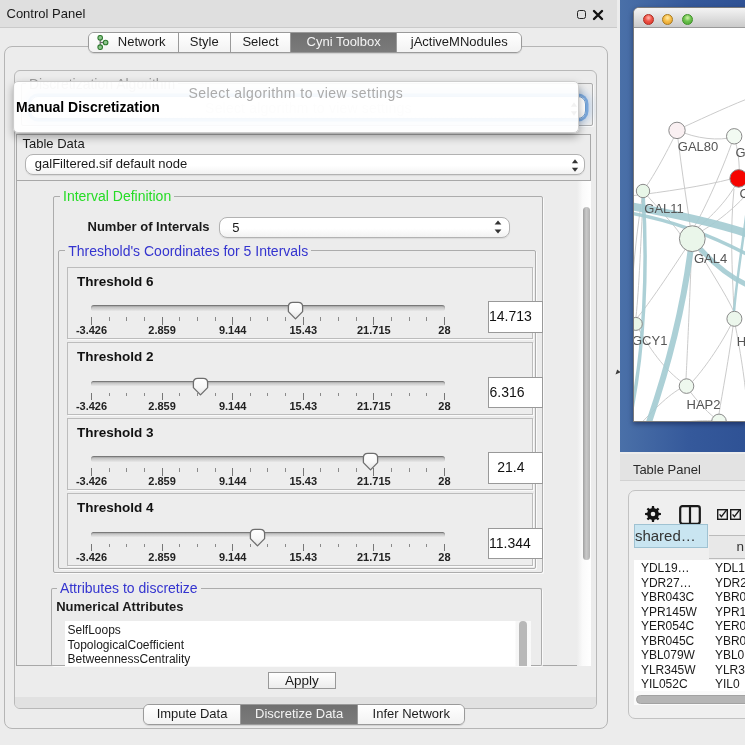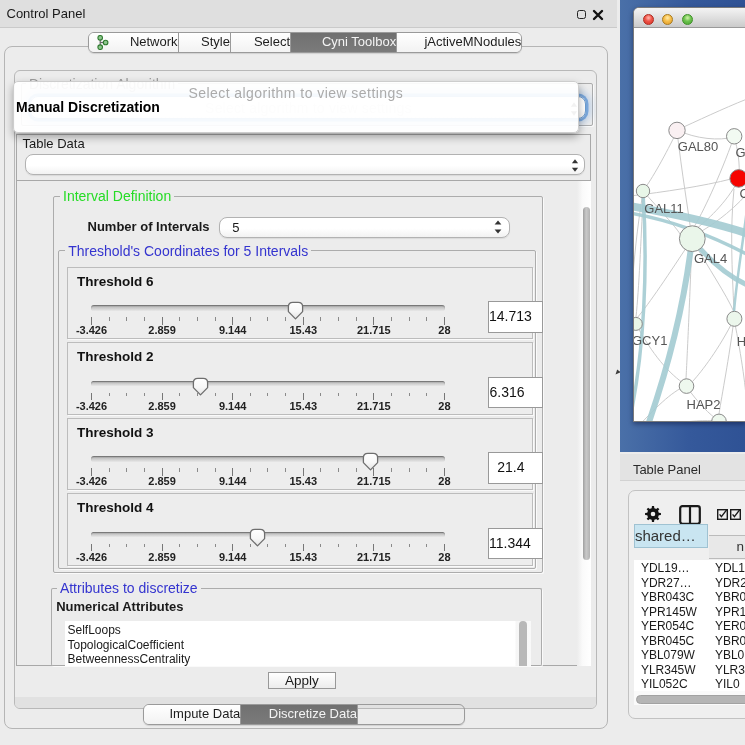--- a/index.html
+++ b/index.html
@@ -9,21 +9,21 @@
 .combo{position:absolute;background:linear-gradient(180deg,#ffffff 0%,#ffffff 55%,#f2f2f2 100%);border:1px solid #b2b2b2;border-radius:8px;box-shadow:0 1px 1px rgba(0,0,0,0.08)}
 .combo .arr{position:absolute;right:7px;width:8px;color:#333}
 .tpanel{position:absolute;left:67px;width:465.5px;height:72.7px;background:#ededed;border:1px solid #bcbcbc;box-shadow:1px 1px 0 rgba(255,255,255,0.75)}
 .tpanel .tlabel{position:absolute;left:9px;top:6px;font-weight:bold;font-size:13.5px;color:#111}
 .track{position:absolute;left:23px;top:37.5px;width:354px;height:5.5px;border-radius:3px;background:linear-gradient(180deg,#8f8f8f 0,#c2c2c2 35%,#e8e8e8 100%);box-shadow:inset 0 1px 1px rgba(0,0,0,0.25)}
 .ticksmin{position:absolute;left:23px;top:49.5px;width:355px;height:3.5px;background:repeating-linear-gradient(90deg,#8a8a8a 0,#8a8a8a 1px,transparent 1px,transparent 17.645px)}
 .ticksmaj{position:absolute;left:23px;top:49.5px;width:355px;height:7.5px;background:repeating-linear-gradient(90deg,#777 0,#777 1px,transparent 1px,transparent 70.58px)}
 .tlab{position:absolute;top:57.8px;transform:translateX(-50%);font-size:11px;font-weight:bold;color:#222;line-height:11px}
 .thumb{position:absolute;top:33.8px;width:17px;height:19px}
 .vbox{position:absolute;left:420px;top:33.5px;width:54.5px;height:31.5px;background:#fff;border:1px solid #999;font-size:14px;text-align:right;line-height:29.5px;padding-right:17px;color:#111}
-.tab{position:absolute;top:0;height:21px;line-height:18.5px;text-align:right;background:linear-gradient(180deg,#ffffff,#f1f1f1);color:#1c1c1c;border-right:1px solid #9a9a9a;font-size:13px}
+.tab{position:absolute;top:0;height:21px;line-height:18.5px;text-align:center;background:linear-gradient(180deg,#ffffff,#f1f1f1);color:#1c1c1c;border-right:1px solid #9a9a9a;font-size:13px}
 .tabsel{background:linear-gradient(180deg,#707070,#7c7c7c);color:#f4f4f4}
 .row{height:14.5px;line-height:14.5px;white-space:nowrap;overflow:hidden;font-size:12px}
 </style></head>
 <body>
 
 <div class="a" style="left:0;top:0;width:617px;height:28px;background:#dfdfdf;border-bottom:1px solid #cacaca"></div>
 <div class="a" style="left:6.5px;top:6px;font-size:13px;color:#1a1a1a">Control Panel</div>
 <div class="a" style="left:577px;top:10px;width:9px;height:9px;border:1.5px solid #222;border-radius:2.5px"></div>
 <svg class="a" style="left:592px;top:9px" width="12" height="12" viewBox="0 0 12 12">
     <path d="M2 2 L10 10 M10 2 L2 10" stroke="#111" stroke-width="2.4" stroke-linecap="round"></path>
@@ -60,20 +60,21 @@
     </svg>
 </div>
 
 <div class="a" style="left:16.3px;top:134px;width:575.2px;height:532.2px;background:#ececec;border:1px solid #a8a8a8"></div>
 <div class="a" style="left:16.3px;top:179.5px;width:575.2px;height:1px;background:#a8a8a8"></div>
 <div class="a" style="left:576.5px;top:181px;width:14.5px;height:484.7px;background:linear-gradient(90deg,#ececec,#fafafa 40%,#ffffff)"></div>
 <div class="a" style="left:582.5px;top:206.5px;width:7.5px;height:353px;background:linear-gradient(90deg,#9f9f9f,#c9c9c9 45%,#b2b2b2);border-radius:5px"></div>
 
 <div class="a" style="left:22.5px;top:136px;font-size:13px">Table Data</div>
 <div class="combo" style="left:25.3px;top:154.3px;width:559.3px;height:20.3px">
+  <div class="a" style="left:8.5px;line-height:17px;font-size:13px">galFiltered.sif default node</div>
   <svg class="arr" style="top:2.5px;right:5px" width="9" height="15" viewBox="0 0 9 15">
       <path d="M4.5 0.5 L8 5 L1 5 Z" fill="#333"></path>
       <path d="M4.5 14.5 L8 10 L1 10 Z" fill="#333"></path>
     </svg>
 </div>
 
 <div class="groupbox" style="left:53px;top:195.5px;width:490.2px;height:377px">
   <span class="gtitle" style="left:6px;color:#25dc25">Interval Definition</span>
 </div>
 <div class="a" style="left:87.5px;top:218.5px;font-size:13px;font-weight:bold">Number of Intervals</div>
@@ -195,20 +196,21 @@
     <div class="row" style="height:14.7px;line-height:14.7px">BetweennessCentrality</div>
   </div>
   <div class="a" style="right:3.6px;top:0;width:8.9px;height:60px;background:#b8b8b8;border-radius:5px 5px 0 0"></div>
 </div>
 
 <div class="a" style="left:268.3px;top:671.8px;width:67.3px;height:17.5px;background:linear-gradient(180deg,#ffffff,#ececec);border:1px solid #989898;border-radius:0;text-align:center;line-height:16px;font-size:13.5px">Apply</div>
 
 <div class="a" style="left:142.8px;top:704px;width:322.7px;height:21px;border:1px solid #9a9a9a;border-radius:6px;overflow:hidden;box-shadow:0 1px 1px rgba(0,0,0,0.12)">
   <div class="tab" style="left:0;width:97.5px">Impute Data</div>
   <div class="tab tabsel" style="left:97.5px;width:116.7px">Discretize Data</div>
+  <div class="tab" style="left:214.2px;width:106.5px;border-right:none">Infer Network</div>
 </div>
 
 <div class="a" style="left:13px;top:81px;width:565.6px;height:52.3px;background:rgba(255,255,255,0.93);border:1px solid #cdcdcd;border-radius:5px;box-shadow:0 4px 9px rgba(0,0,0,0.33)">
   <div class="a" style="left:0;top:2.5px;width:100%;text-align:center;color:#ababab;font-size:14px;letter-spacing:0.45px">Select algorithm to view settings</div>
   <div class="a" style="left:2px;top:17px;font-weight:bold;font-size:14px;color:#000">Manual Discretization</div>
 </div>
 
 <svg class="a" style="left:614.5px;top:369px" width="6" height="6" viewBox="0 0 6 6">
     <path d="M0.5 5.5 L2.2 0.5 L5.7 3.2 Z" fill="#3d3d3d"></path>
   </svg>

